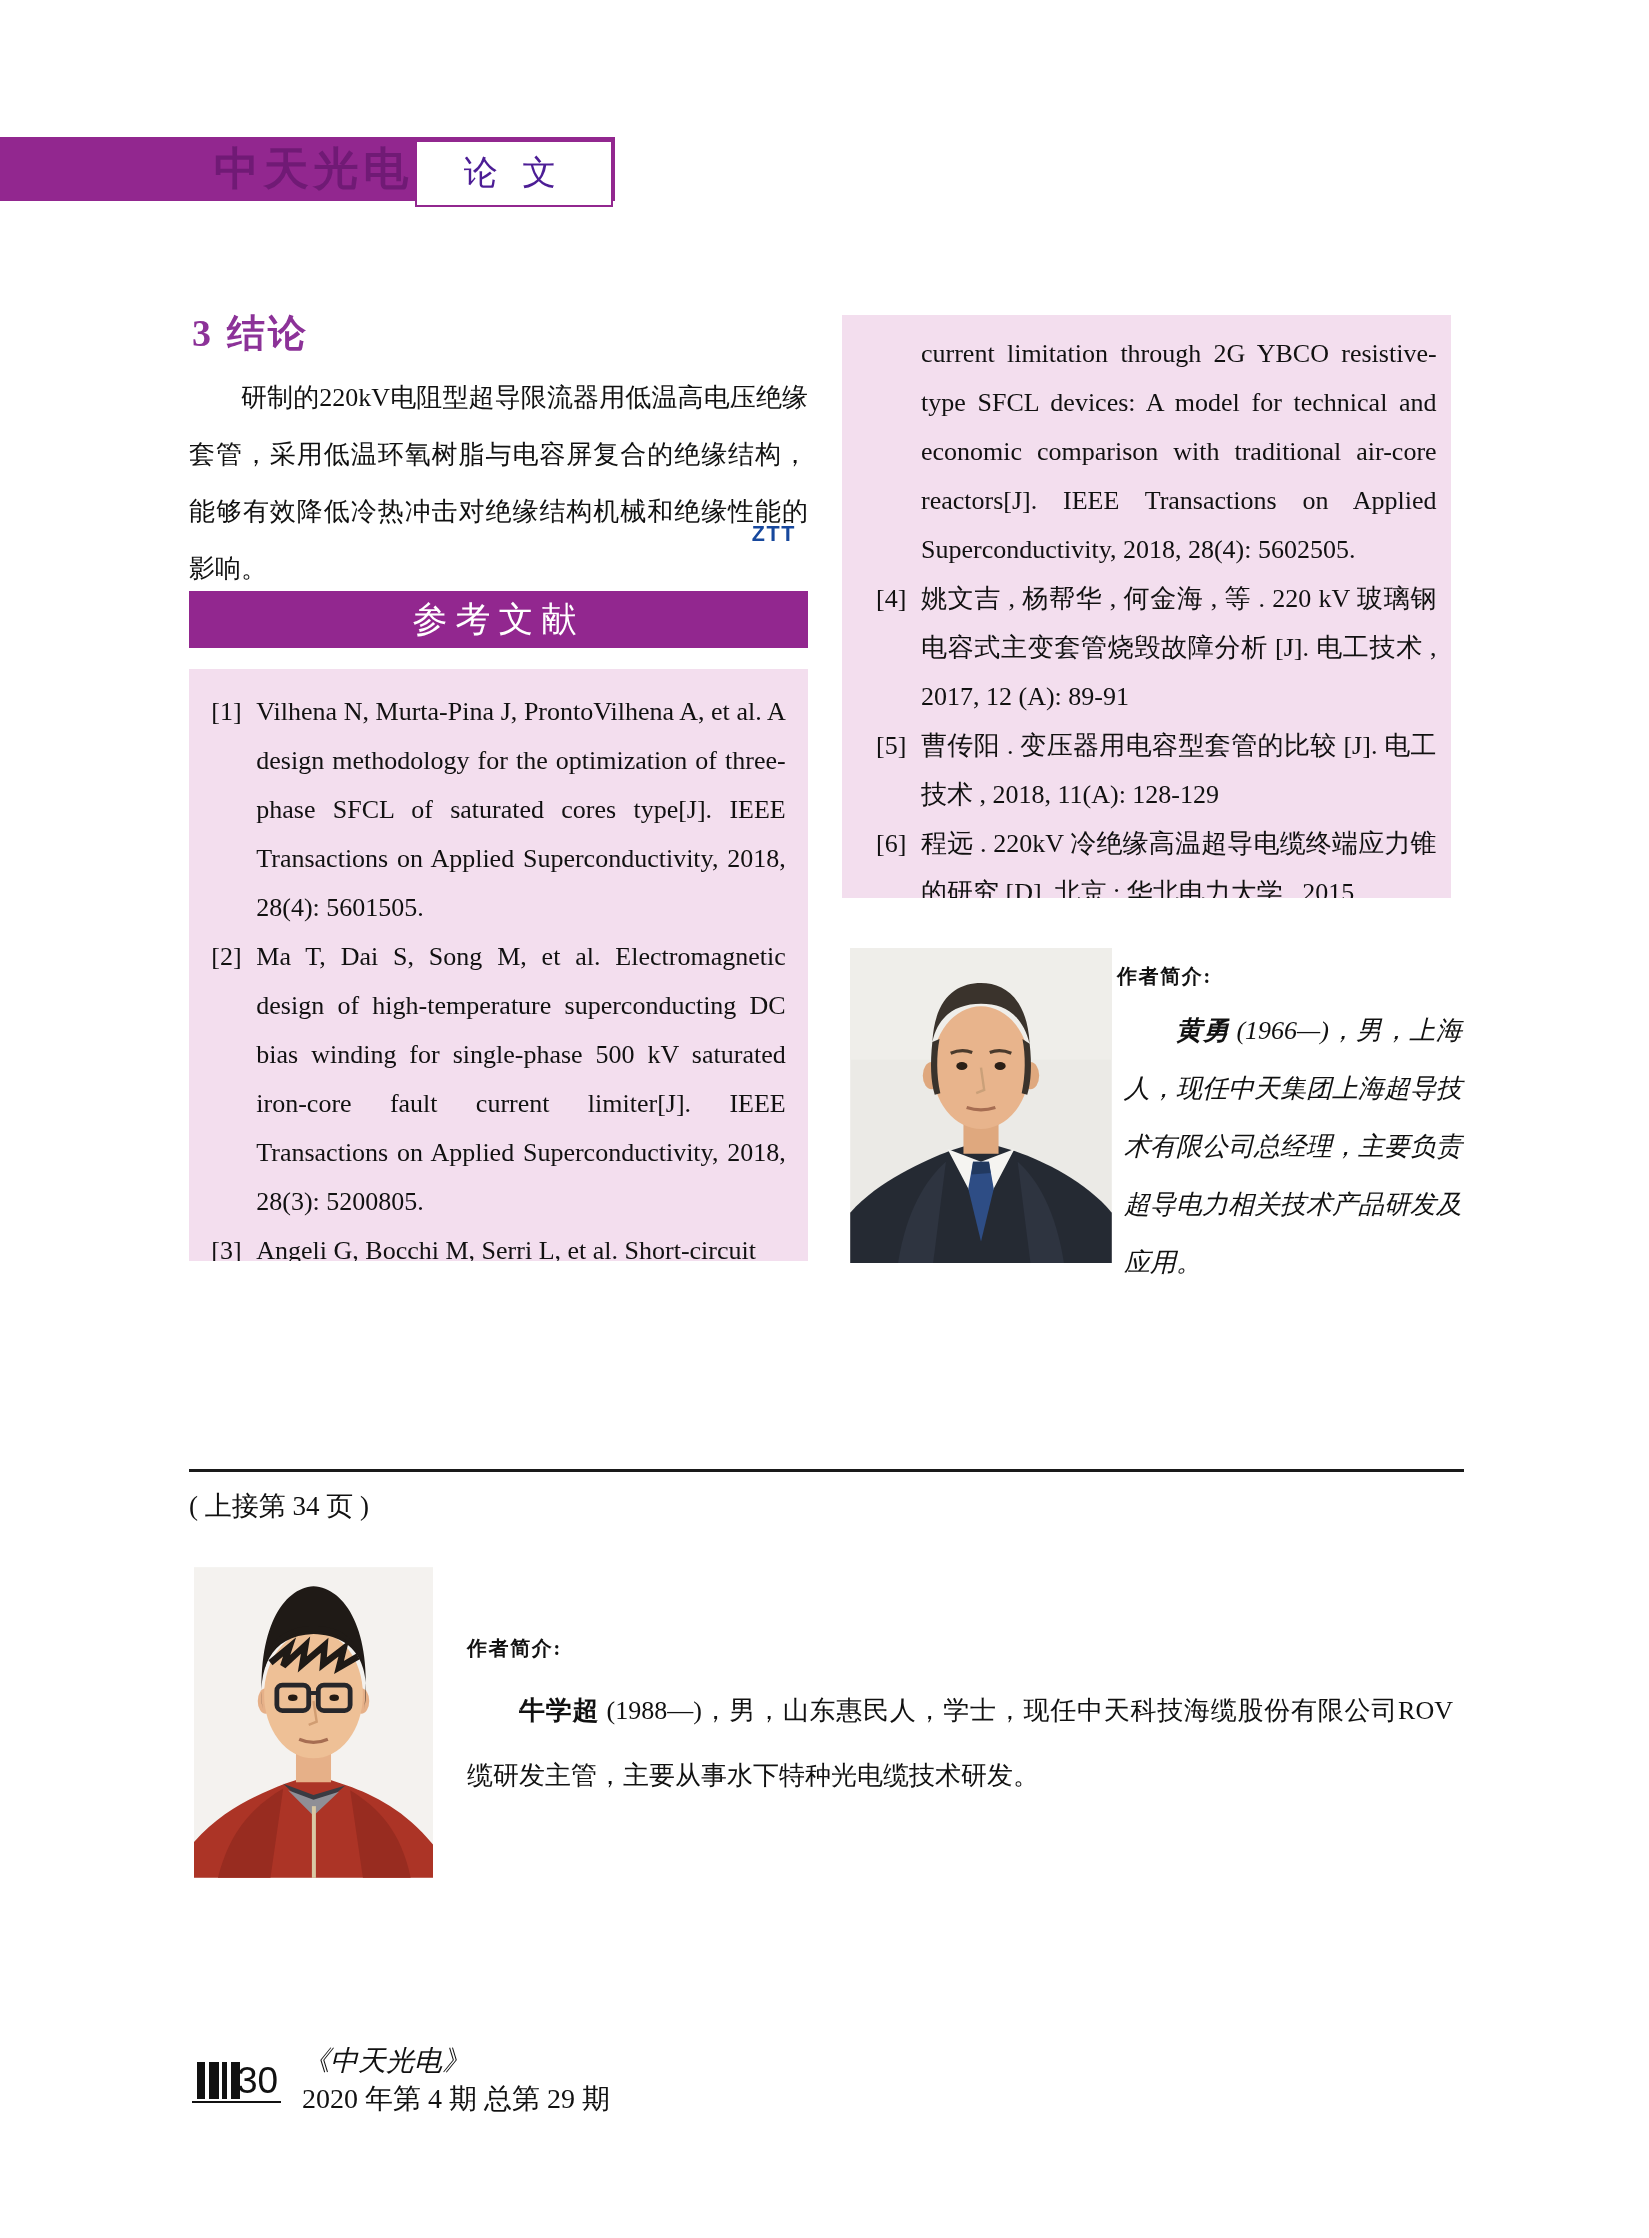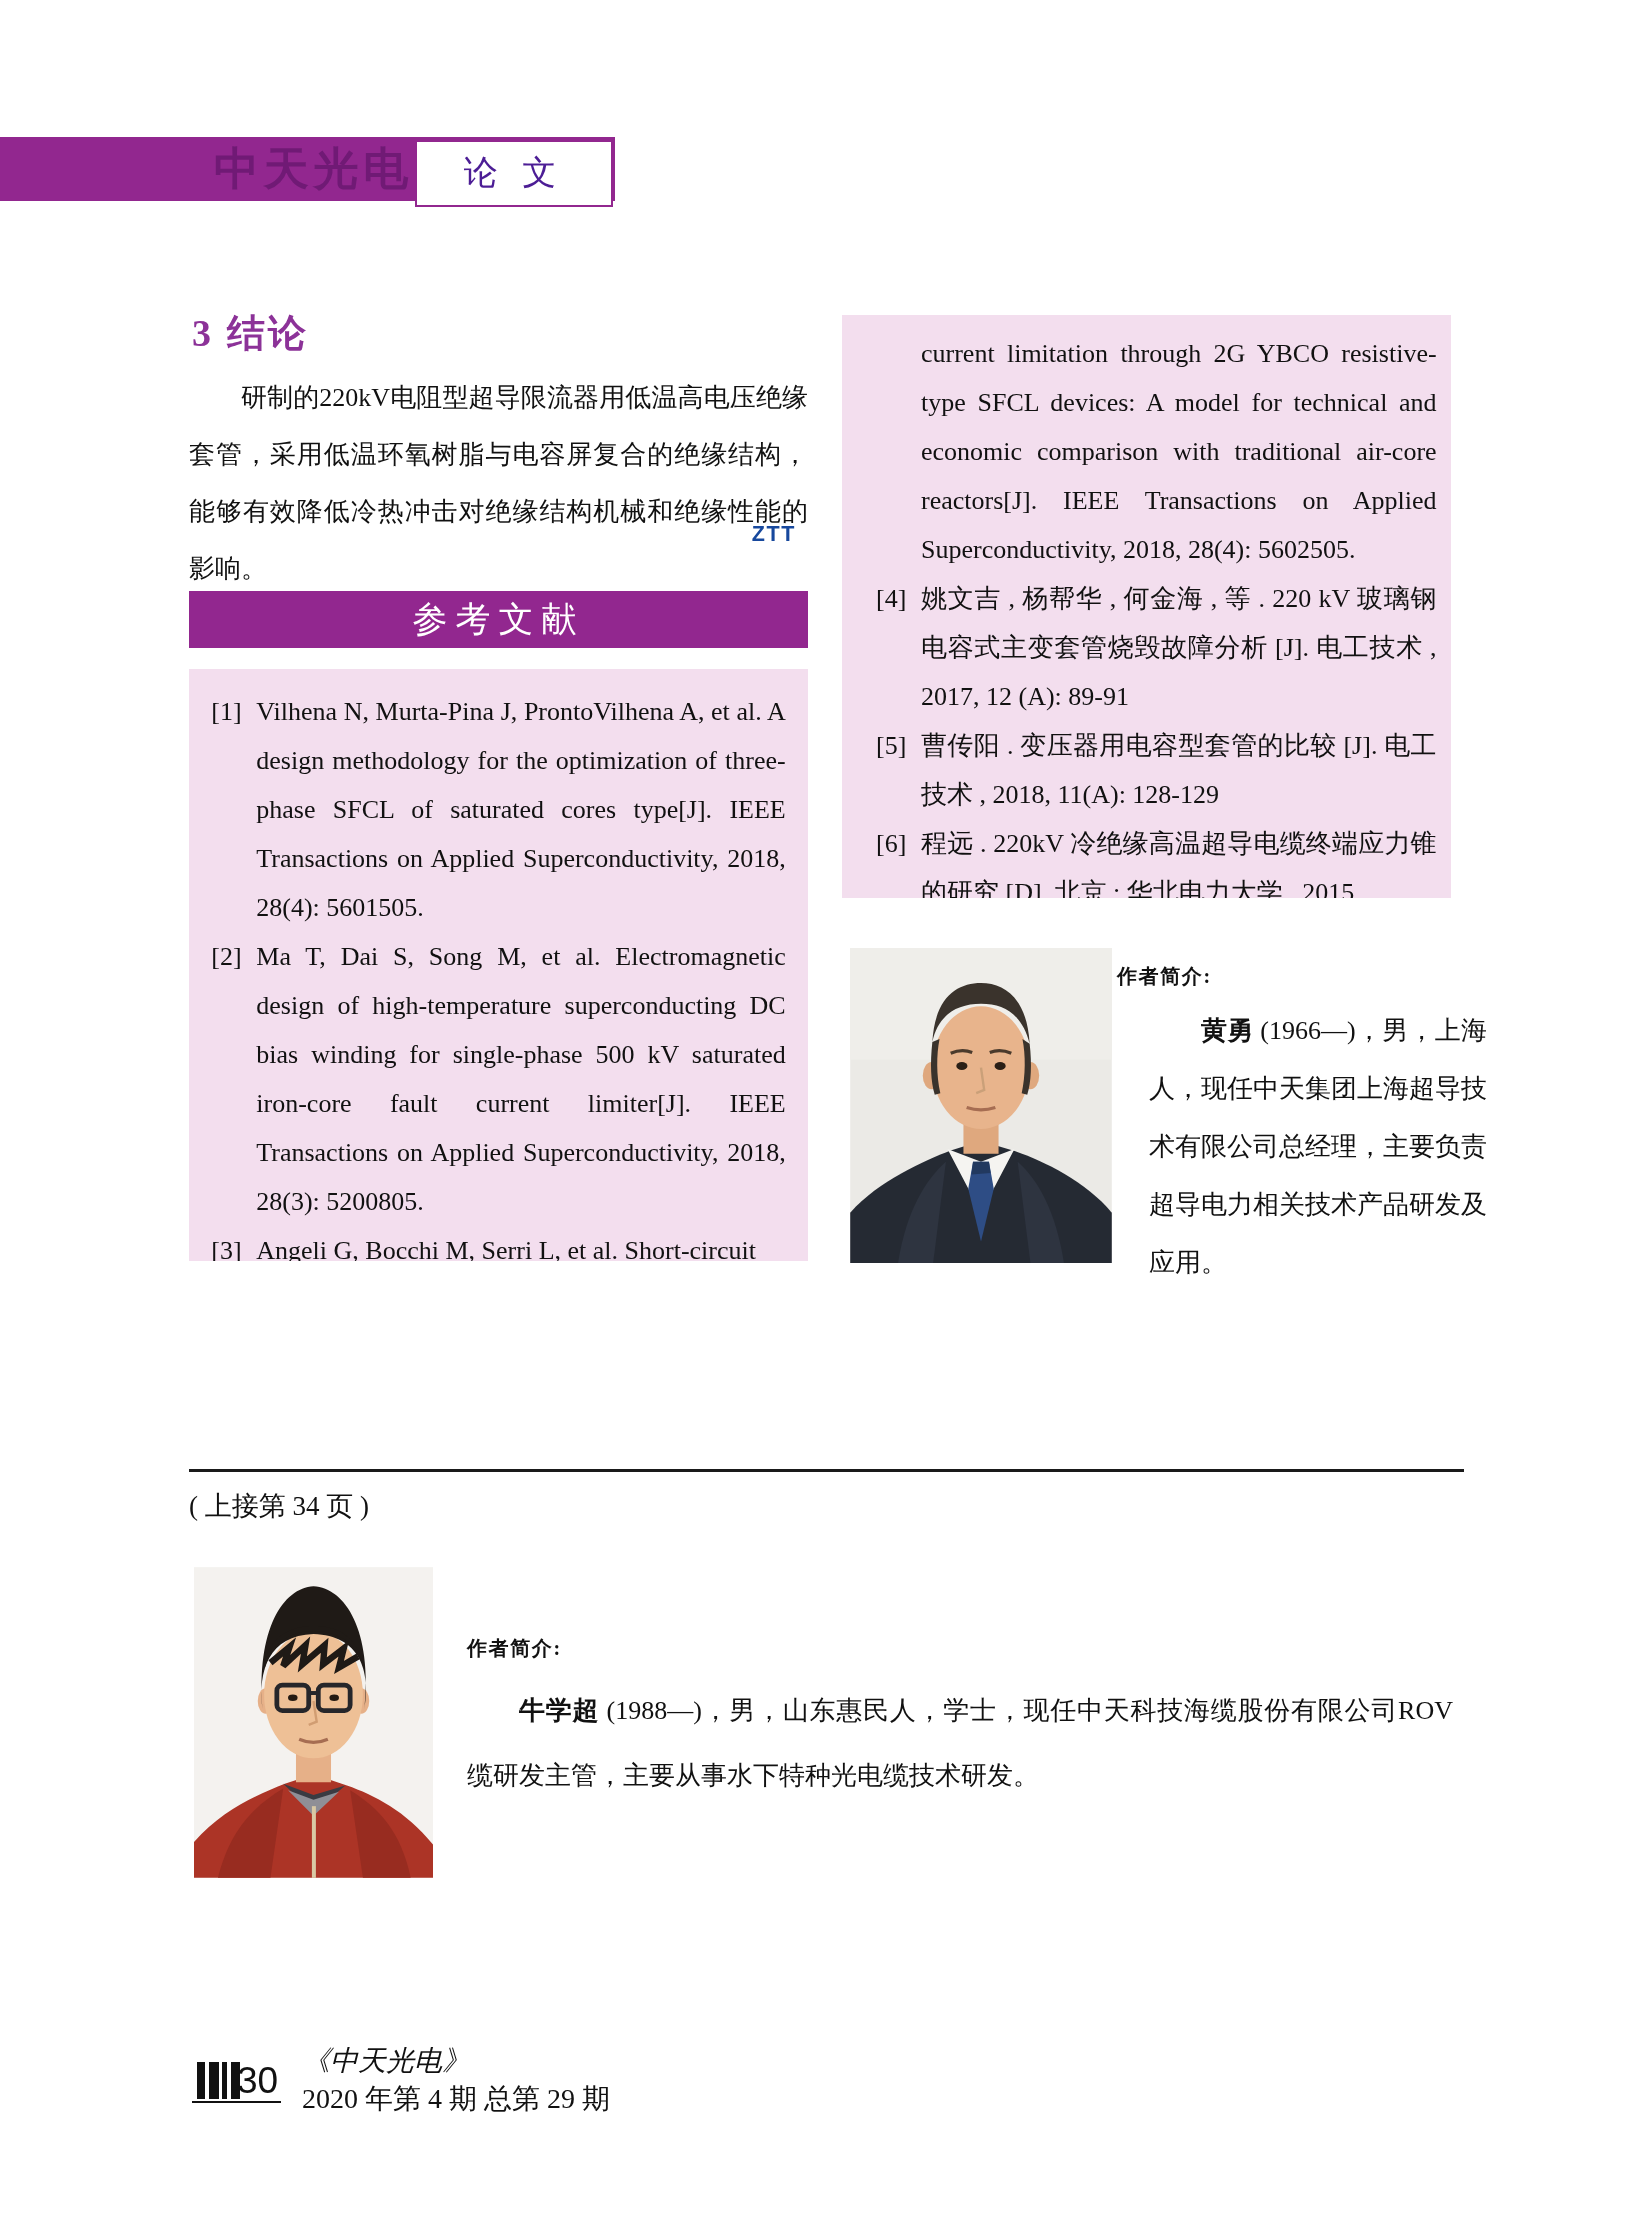--- a/index.html
+++ b/index.html
@@ -33,21 +33,21 @@
         font-size:35px;font-weight:normal;letter-spacing:8px;}
   .pinkbox{background:#f3deee;box-sizing:border-box;overflow:hidden;}
   .pink-left{left:189px;top:669px;width:619px;height:592px;padding:17.6px 22.3px 0 22.3px;}
   .pink-right{left:842px;top:315px;width:609px;height:583px;padding:14.4px 14.4px 0 34px;}
   .ref-item{display:flex;font-size:26px;line-height:49px;}
   .ref-label{flex:0 0 45px;}
   .ref-body{flex:1 1 auto;text-align:justify;}
   .bio-title{font-size:20px;font-weight:bold;letter-spacing:1.6px;}
   .bio-text{text-align:justify;text-indent:2em;}
   .bio1-title{left:1117px;top:963px;}
-  .bio1-text{left:1149px;top:1002px;width:338px;font-size:26px;line-height:58px;}
+  .bio1-text{left:1124px;top:1002px;width:338px;font-size:26px;line-height:58px;font-style:italic;}
   .bio2-title{left:467px;top:1635px;}
   .bio2-text{left:467px;top:1678px;width:986px;font-size:26px;line-height:65px;}
   .bold-name{font-weight:bold;}
 
   
   .divider{left:189px;top:1469px;width:1275px;height:3.2px;background:#1a1a1a;}
   .cont-note{left:189px;top:1488px;font-size:27px;}
 
   
   .bars{left:197px;top:2062px;height:37px;display:flex;align-items:stretch;}

